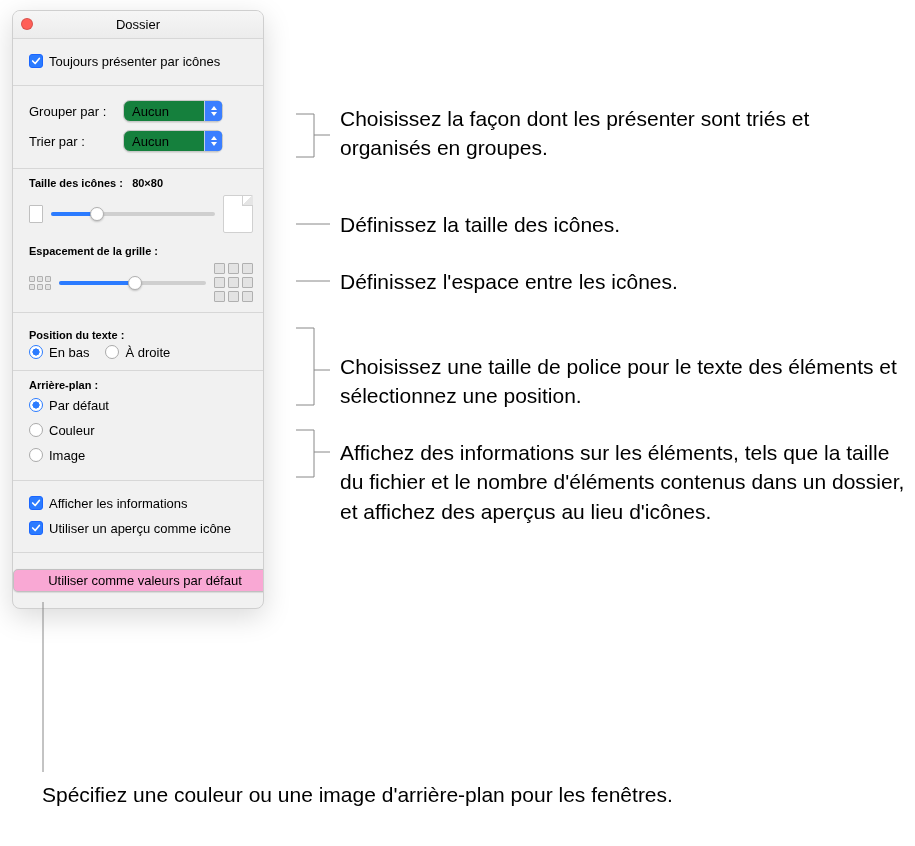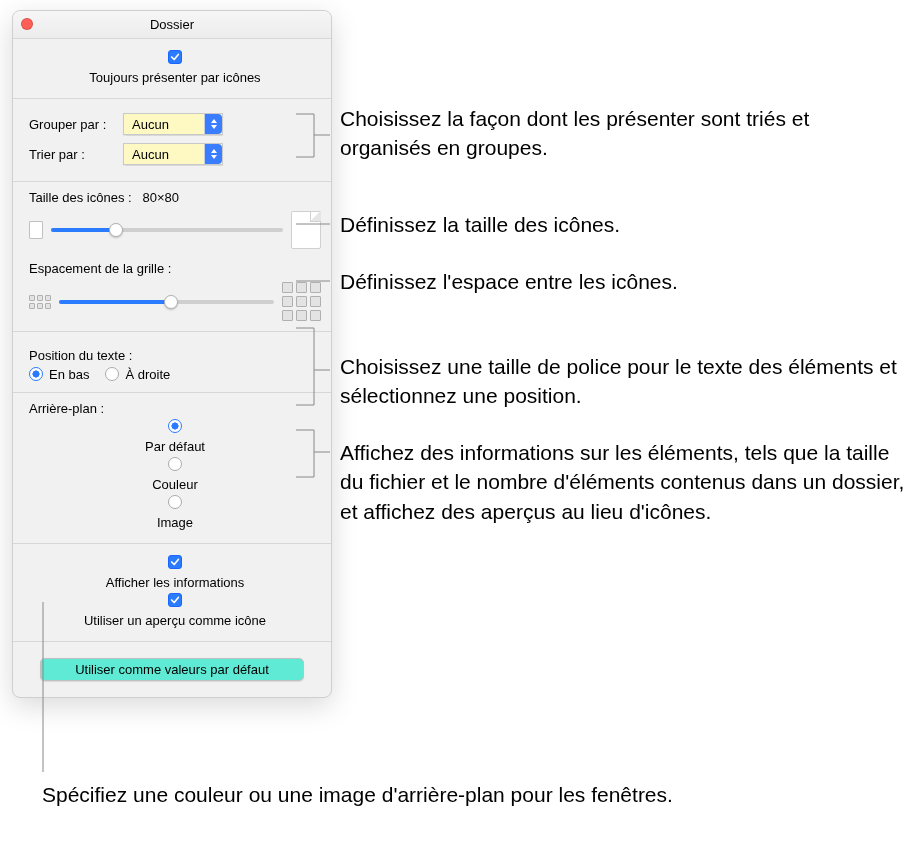--- a/index.html
+++ b/index.html
@@ -9,21 +9,21 @@
       width: 915px;
       height: 846px;
       position: relative;
       font-size: 13px;
       color: #000;
     }
     .panel {
       position: absolute;
       left: 12px;
       top: 10px;
-      width: 320px;
+      width: 252px;
       background: #f1f1f1;
       border: 1px solid #cfcfcf;
       border-radius: 8px;
       overflow: hidden;
       box-shadow: 0 8px 28px rgba(0,0,0,0.15);
     }
     .titlebar {
       position: relative;
       height: 28px;
       line-height: 28px;
@@ -45,21 +45,20 @@
       padding: 8px 10px 10px 16px;
       border-bottom: 1px solid #d7d7d7;
     }
     .section:last-of-type { border-bottom: none; }
     .row {
       display: flex;
       align-items: center;
       gap: 6px;
       margin: 3px 0;
       min-height: 22px;
-      flex-direction: column;
     }
     .check {
       width: 14px; height: 14px;
       border-radius: 3px;
       border: 1px solid #1a66ff;
       background: #2b7bff;
       display: inline-flex;
       align-items: center;
       justify-content: center;
       flex-shrink: 0;
@@ -72,23 +71,23 @@
       margin: 4px 0;
       min-height: 26px;
     }
     .field-label {
       width: 120px;
       text-align: right;
       padding-right: 8px;
       font-size: 13px;
     }
     .select {
-      background: #fef9c3;
+      background: #15803d;
       border: 1px solid #c9c9c9;
-      border-radius: 0;
+      border-radius: 7px;
       height: 22px;
       display: inline-flex;
       align-items: center;
       padding: 0 22px 0 8px;
       font-size: 13px;
       position: relative;
       min-width: 100px;
       box-shadow: 0 0.5px 1px rgba(0,0,0,0.1);
     }
     .select.small { min-width: 54px; padding-right: 20px; }
@@ -205,21 +204,21 @@
       display: flex;
       align-items: center;
       gap: 16px;
       margin-top: 4px;
     }
     .pos-opt { display: inline-flex; align-items: flex-start; gap: 6px; }
     .bg-section { min-height: 110px; }
     .default-btn {
       margin: 16px auto 10px;
       display: block;
-      background: #5eead4;
+      background: #f9a8d4;
       border: 1px solid #c0c0c0;
       border-radius: 5px;
       padding: 3px 10px;
       font-size: 13px;
       width: 264px;
       text-align: center;
       box-shadow: 0 0.5px 1px rgba(0,0,0,0.1);
     }
     
     .callout {
@@ -234,21 +233,21 @@
       stroke-width: 1;
       fill: none;
     }
     .bottom-callout {
       position: absolute;
       left: 42px;
       top: 780px;
       font-size: 21px;
       line-height: 1.4;
     }
-    .section-hdr { font-size: 13px; margin-bottom: 2px; }
+    .section-hdr { font-size: 11px; margin-bottom: 2px; font-weight: bold; }
     .panel-bottom { padding-bottom: 6px; }
   </style>
 </head>
 <body>
 
 <div class="panel">
   <div class="titlebar">
     <span class="traffic-close"></span>
     <span>Dossier</span>
   </div>

